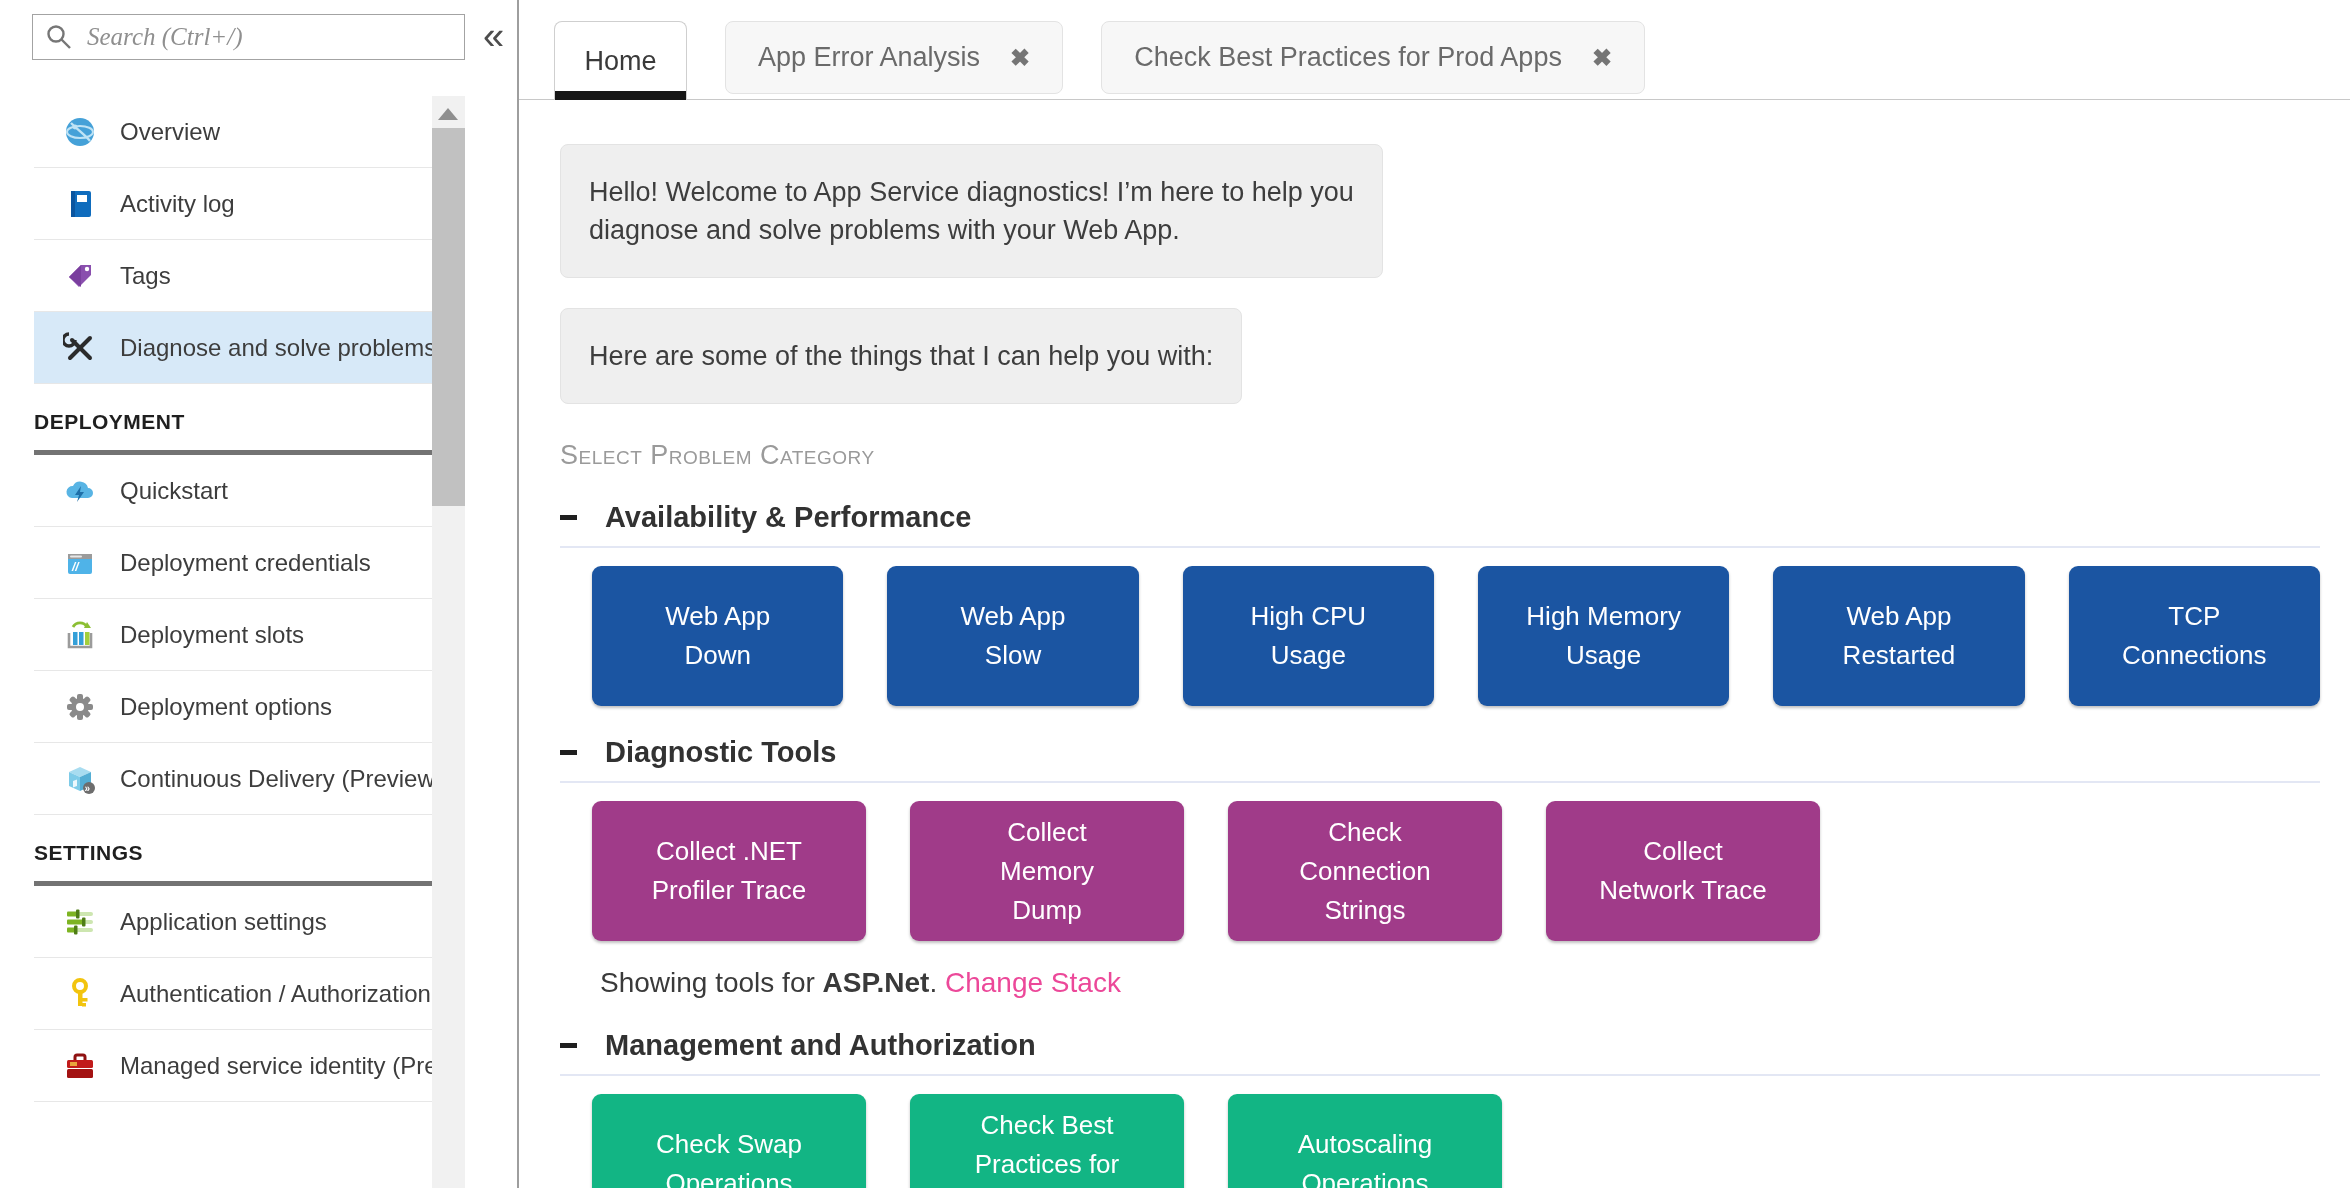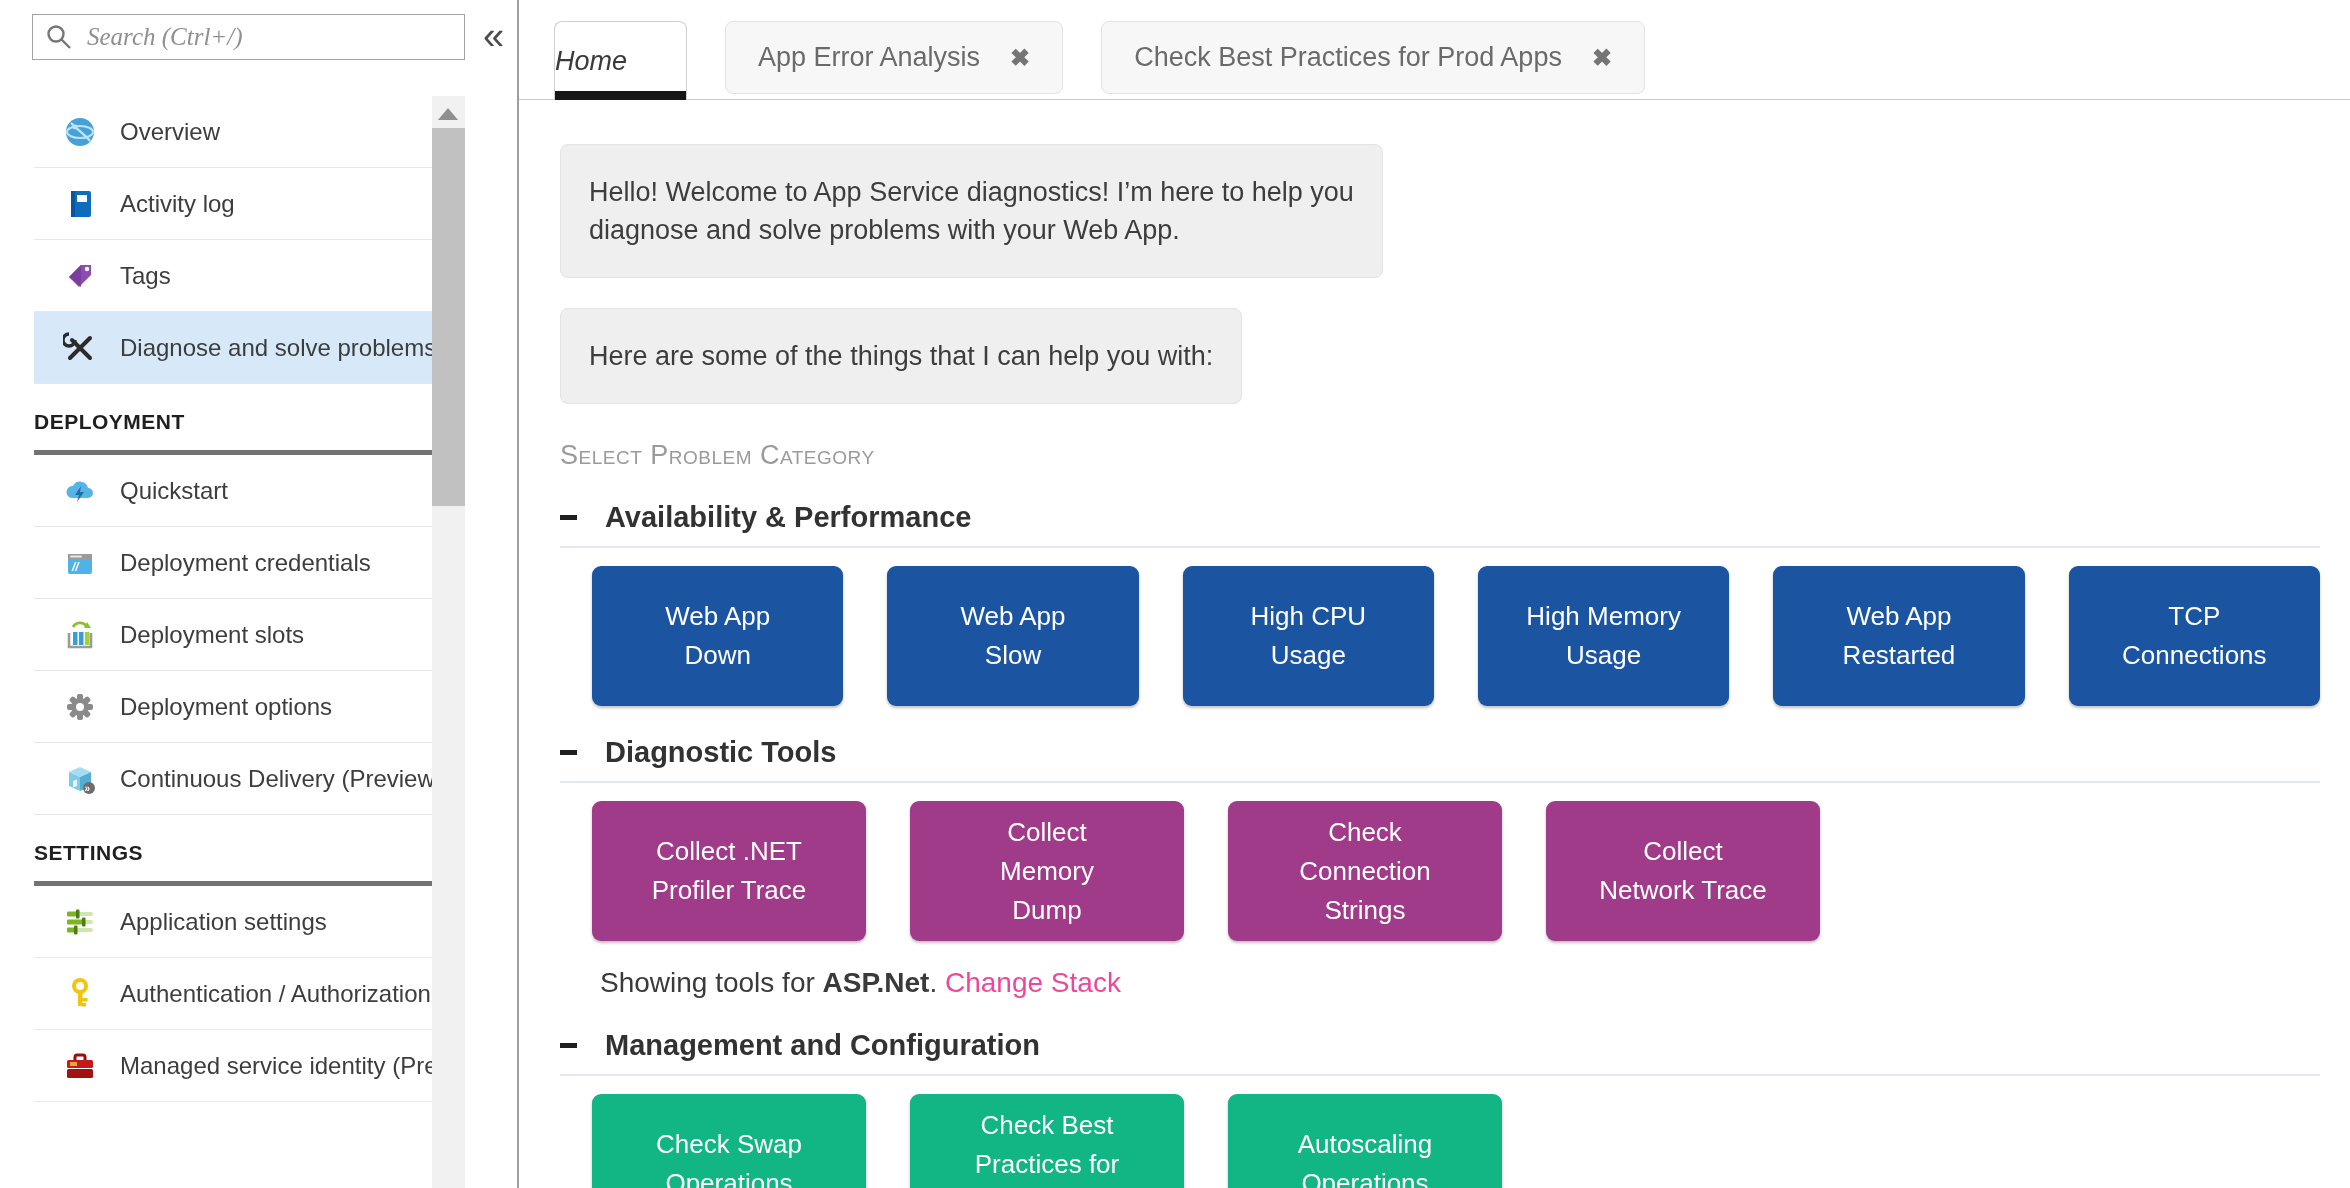--- a/index.html
+++ b/index.html
@@ -28,23 +28,23 @@
   .vscroll { position:absolute; left:432px; top:96px; width:33px; height:1092px; background:#f1f1f1; cursor:pointer; }
   .vscroll .up-arrow { position:absolute; left:6px; top:12px; width:0; height:0;
     border-left:10px solid transparent; border-right:10px solid transparent; border-bottom:12px solid #8f8f8f; }
   .vscroll .thumb { position:absolute; left:0; top:32px; width:33px; height:378px; background:#c1c1c1; }
 
   
   .main { position:absolute; left:517px; top:0; width:1833px; height:1188px; background:#fff;
     border-left:2px solid #9e9e9e; }
   .tabbar { height:100px; border-bottom:1px solid #c8c8c8; display:flex; align-items:flex-end; padding-left:35px; }
   .tab { display:flex; align-items:center; font-size:27px; cursor:pointer; }
-  .tab.active { width:133px; height:79px; background:#fff; 
+  .tab.active { width:133px; height:79px; background:#fff; justify-content:center;
     border:1px solid #cfcfcf; border-bottom:none; border-radius:8px 8px 0 0; color:#3a3a3a;
-    position:relative; margin-bottom:-1px;font-style:italic; }
+    position:relative; margin-bottom:-1px; }
   .tab.active::after { content:""; position:absolute; left:0; right:0; bottom:0; height:9px; background:#161616; }
   .tab.inactive { height:73px; margin-bottom:5px; margin-left:38px; background:#f7f7f7;
     border:1px solid #e3e3e3; border-radius:8px; color:#6a6a6a; padding:0 32px; }
   .tab .close { margin-left:30px; font-size:24px; color:#757575; font-weight:bold; cursor:pointer; }
 
   .content { padding:0 30px 0 41px; }
   .bubble { background:#efefef; border:1px solid #e3e3e3; border-radius:8px; width:max-content;
     padding:28px 28px; font-size:27px; color:#3d3d3d; line-height:38px; white-space:pre-line; }
   .bubble.first { margin-top:44px; }
   .bubble.second { margin-top:30px; }
@@ -305,21 +305,21 @@
 Network Trace</div>
       </div>
       <div class="stack-note">
         <span>Showing tools for </span><b>ASP.Net</b><span>. </span><span class="stack-link">Change Stack</span>
       </div>
     </section>
 
     <section class="sec3">
       <div class="section-header">
         <span class="minus"></span>
-        <span class="section-title">Management and Configuration</span>
+        <span class="section-title">Management and Authorization</span>
       </div>
       <div class="section-rule"></div>
       <div class="tile-row">
         <div class="tile green">Check Swap
 Operations</div>
         <div class="tile green">Check Best
 Practices for
 Prod Apps</div>
         <div class="tile green">Autoscaling
 Operations</div>

